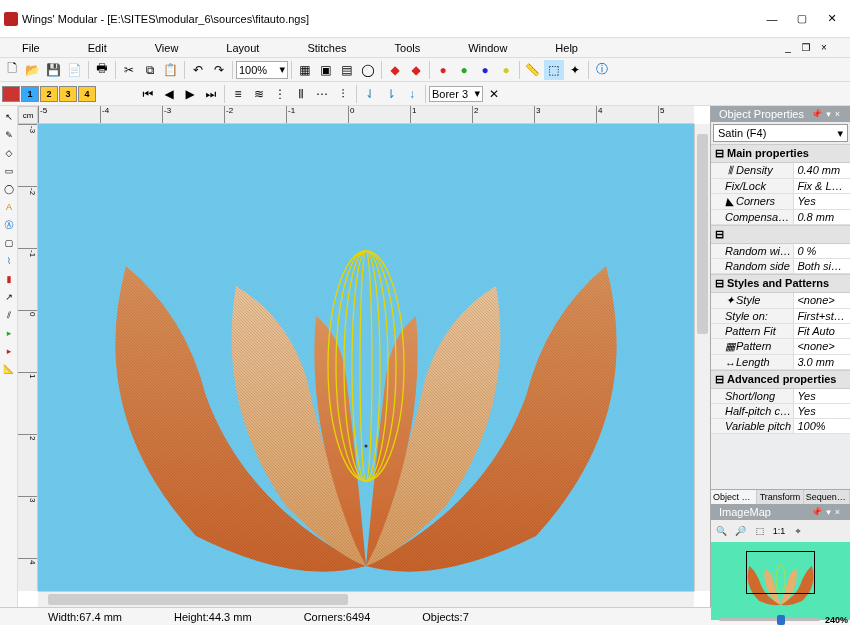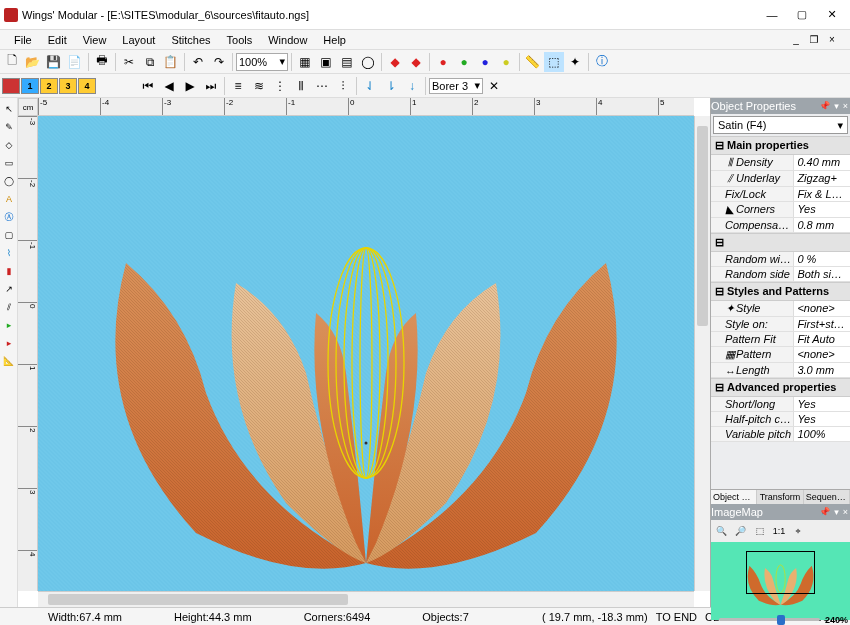--- a/index.html
+++ b/index.html
@@ -1,22 +1,22 @@
 <!DOCTYPE html>
 <html><head>
 <meta charset="utf-8">
 <style>
 * { box-sizing: border-box; margin: 0; padding: 0; font-family: "Segoe UI", Tahoma, sans-serif; font-size: 11px; }
 body { width: 850px; height: 625px; background: #f0f0f0; display: flex; flex-direction: column; overflow: hidden; }
-.titlebar { height: 30px; background: #fff; display: flex; align-items: center; padding: 0 4px; border-bottom: 1px solid #ddd; }
+.titlebar { height: 38px; background: #fff; display: flex; align-items: center; padding: 0 4px; border-bottom: 1px solid #ddd; }
 .titlebar .logo { width: 14px; height: 14px; background: #b22; border-radius: 2px; margin-right: 4px; }
 .titlebar .title { flex: 1; font-size: 11px; }
 .titlebar .winbtns { display: flex; gap: 2px; }
 .titlebar .winbtn { width: 28px; height: 18px; display: flex; align-items: center; justify-content: center; cursor: pointer; }
-.menubar { height: 20px; background: #f5f5f5; display: flex; align-items: center; padding: 0 6px; border-bottom: 1px solid #ddd; }
+.menubar { height: 20px; background: #f5f5f5; display: flex; align-items: center; padding: 0 14px; border-bottom: 1px solid #ddd; gap: 32px; }
 .menubar .menuitem { padding: 2px 8px; cursor: pointer; }
 .menubar .docbtns { margin-left: auto; display:flex; gap:2px; padding-right:4px;}
 .menubar .docbtn { width:16px; height:14px; display:flex; align-items:center; justify-content:center; cursor:pointer; font-size:10px;}
 .toolbar { height: 24px; background: #f5f5f5; display: flex; align-items: center; padding: 0 2px; gap: 1px; border-bottom: 1px solid #ddd; }
 .tbtn { width: 20px; height: 20px; display: flex; align-items: center; justify-content: center; cursor: pointer; border: 1px solid transparent; font-size:12px; position:relative;}
 .sep { width: 1px; height: 18px; background: #ccc; margin: 0 2px; }
 .zoomsel { width: 52px; height: 18px; font-size: 10px; border:1px solid #aaa; background:#fff; padding:0 2px; display:flex; align-items:center; justify-content:space-between;}
 .cbtn { width: 18px; height: 16px; border: 1px solid #888; cursor: pointer; font-size:9px; display:flex; align-items:center; justify-content:center; font-weight:bold;}
 .main { flex: 1; display: flex; min-height: 0; }
 .lefttools { width: 18px; background: #f5f5f5; display: flex; flex-direction: column; gap: 0; padding-top: 2px; border-right:1px solid #ddd;}
@@ -28,21 +28,21 @@
 .ruler-h .ticks { position:relative; height:100%; }
 .ruler-h .tick { position:absolute; top:0; height:100%; border-left:1px solid #888; font-size:8px; padding-left:1px;}
 .ruler-v .tick { position:absolute; left:0; width:100%; border-top:1px solid #888; font-size:8px; writing-mode:vertical-rl; padding-top:1px;}
 .viewport { position:absolute; top:18px; left:20px; right:16px; bottom:16px; background:linear-gradient(45deg,#6bc5e8 25%,#6fc8ea 25%,#6fc8ea 50%,#6bc5e8 50%,#6bc5e8 75%,#6fc8ea 75%); background-size:4px 4px; overflow:hidden;}
 .scroll-v { position:absolute; top:18px; right:0; bottom:16px; width:16px; background:#f0f0f0; border-left:1px solid #ccc;}
 .scroll-v .thumb { position:absolute; left:2px; right:2px; top:10px; height:200px; background:#cdcdcd; border-radius:2px;}
 .scroll-h { position:absolute; bottom:0; left:20px; right:16px; height:16px; background:#f0f0f0; border-top:1px solid #ccc;}
 .scroll-h .thumb { position:absolute; top:2px; bottom:2px; left:10px; width:300px; background:#cdcdcd; border-radius:2px;}
 .emb-flower { position:absolute; left:50%; top:54%; transform:translate(-50%,-50%); width:600px; height:420px;}
 .rightpanel { width: 140px; background: #ecedef; display: flex; flex-direction: column; border-left: 1px solid #aaa; }
-.panel-title { background: #9ea5ab; color:#fff; padding:2px 0; font-size:10px; display:flex; align-items:center;}
+.panel-title { background: #9ea5ab; color:#fff; padding:2px 8px; font-size:10px; display:flex; align-items:center;}
 .panel-title .spacer{flex:1;}
 .panel-title .pbtn{cursor:pointer; padding:0 2px; font-size:9px;}
 .combo { margin:2px; height:18px; background:#fff; border:1px solid #999; font-size:10px; display:flex; align-items:center; padding:0 4px; justify-content:space-between;}
 .propgrid { flex:1; overflow:auto; font-size:10px;}
 .pgroup-hdr { background:#e3e3e3; padding:2px 4px; font-weight:bold; border-top:1px solid #ccc; border-bottom:1px solid #ccc; display:flex;}
 .pgroup-hdr .tg { width:12px; cursor:pointer;}
 .prow { display:flex; border-bottom:1px solid #e0e0e0; min-height:15px;font-style:italic;}
 .prow .pname { width:60%; padding:1px 2px 1px 14px; background:#f3f3f3; border-right:1px solid #ddd; overflow:hidden; text-overflow:ellipsis; white-space:nowrap;}
 .prow .pval { width:40%; padding:1px 3px; background:#fff; overflow:hidden; text-overflow:ellipsis; white-space:nowrap;}
 .prow .pic { display:inline-block; width:10px; text-align:center; margin-right:1px;}
@@ -274,24 +274,20 @@
     <div class="propgrid">
       <div class="pgroup-hdr">
           <span class="tg">⊟</span>
           <span>Main properties</span>
         </div>
       <div class="prow">
           <div class="pname"><span class="pic">⫴</span><span>Density</span></div>
           <div class="pval">0.40 mm</div>
         </div>
       <div class="prow">
-          <div class="pname"><span class="pic">⫽</span><span>Underlay</span></div>
-          <div class="pval">Zigzag+</div>
-        </div>
-      <div class="prow">
           <div class="pname"><span>Fix/Lock</span></div>
           <div class="pval">Fix &amp; Lock</div>
         </div>
       <div class="prow">
           <div class="pname"><span class="pic">◣</span><span>Corners</span></div>
           <div class="pval">Yes</div>
         </div>
       <div class="prow">
           <div class="pname"><span>Compensation</span></div>
           <div class="pval">0.8 mm</div>
@@ -385,21 +381,13 @@
       </div>
     </div>
   </div>
 </div>
 
 <div class="statusbar">
   <span class="sfield">Width:67.4 mm</span>
   <span class="sfield">Height:44.3 mm</span>
   <span class="sfield">Corners:6494</span>
   <span class="sfield">Objects:7</span>
-  <div class="sright">
-    <span>( 19.7 mm, -18.3 mm)</span>
-    <span>TO END</span>
-    <span>CLONE</span>
-    <span>CAP</span>
-    <span>NUM</span>
-    <span>SCRL</span>
-  </div>
 </div>
 
 </body></html>

